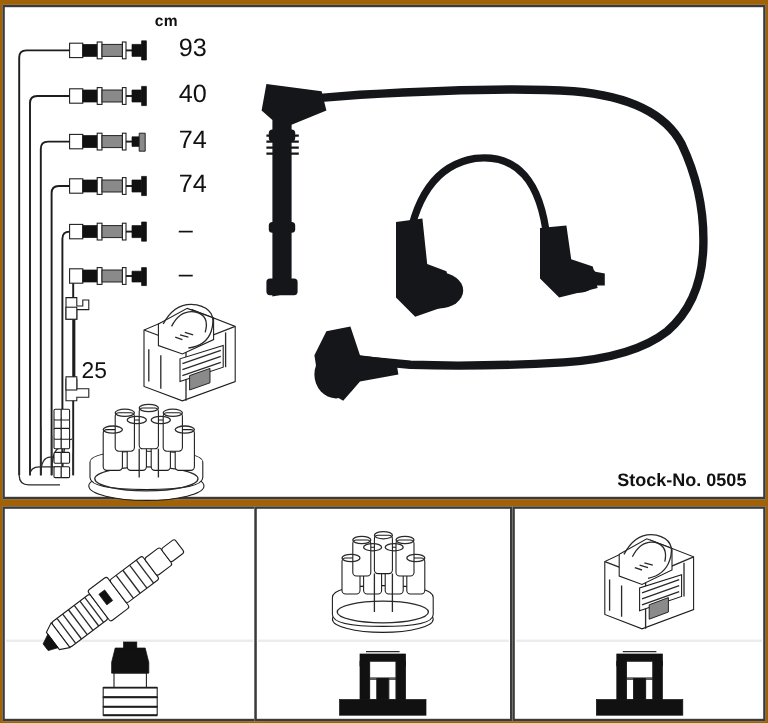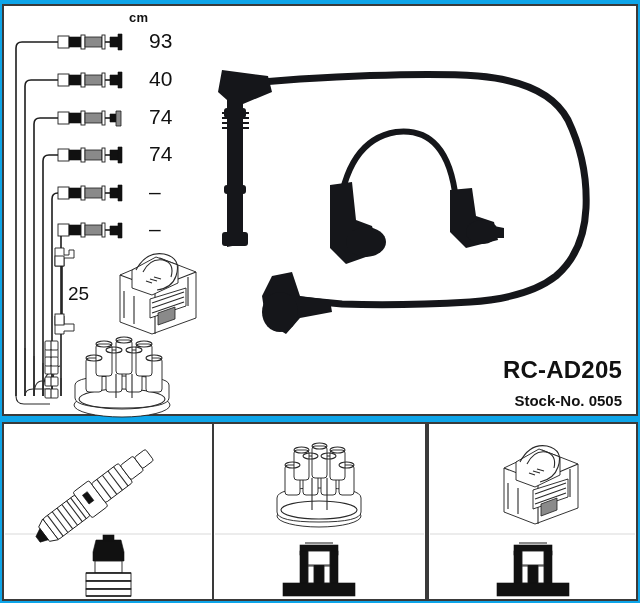--- a/index.html
+++ b/index.html
@@ -5,21 +5,21 @@
 <style>
   html,body{margin:0;padding:0;background:#ffffff;}
   body{
     font-family:"Liberation Sans", sans-serif;
     -webkit-font-smoothing:antialiased;
   }
   #sheet{
     position:relative;
     width:640px;
     height:603px;
-    background:#0ea5e9;
+    background:#a16207;
     overflow:hidden;
   }
 
   
   .frame{
     position:absolute;
     border:2px solid #3a3a3a;
     box-sizing:border-box;
     background:#fff;
   }
@@ -52,21 +52,21 @@
     color:#111;
     font-weight:400;
     line-height:1;
     white-space:pre;
     margin-left:16px;
   }
   .len.dash{ font-size:21px; letter-spacing:0; }
 
   #len-25{
     position:absolute;
-    left:68px; top:283px;
+    left:68px; top:299px;
     font-size:19px;
     color:#111;
   }
 
   
   #part-no{
     position:absolute;
     right:18px; top:356px;
     font-size:24px;
     font-weight:bold;
@@ -319,21 +319,20 @@
 
   <div class="len" style="top:30px">93</div>
   <div class="len" style="top:68px">40</div>
   <div class="len" style="top:106px">74</div>
   <div class="len" style="top:143px">74</div>
   <div class="len dash" style="top:181px">–</div>
   <div class="len dash" style="top:218px">–</div>
 
   <div id="len-25">25</div>
 
-  <div id="part-no">RC-AD205</div>
   <div id="stock-no">Stock-No. 0505</div>
 
   <div class="frame" id="cell-a">
     <div class="cell-split" style="top:109px"></div>
   </div>
   <div class="frame" id="cell-b">
     <div class="cell-split" style="top:109px"></div>
   </div>
   <div class="frame" id="cell-c">
     <div class="cell-split" style="top:109px"></div>

